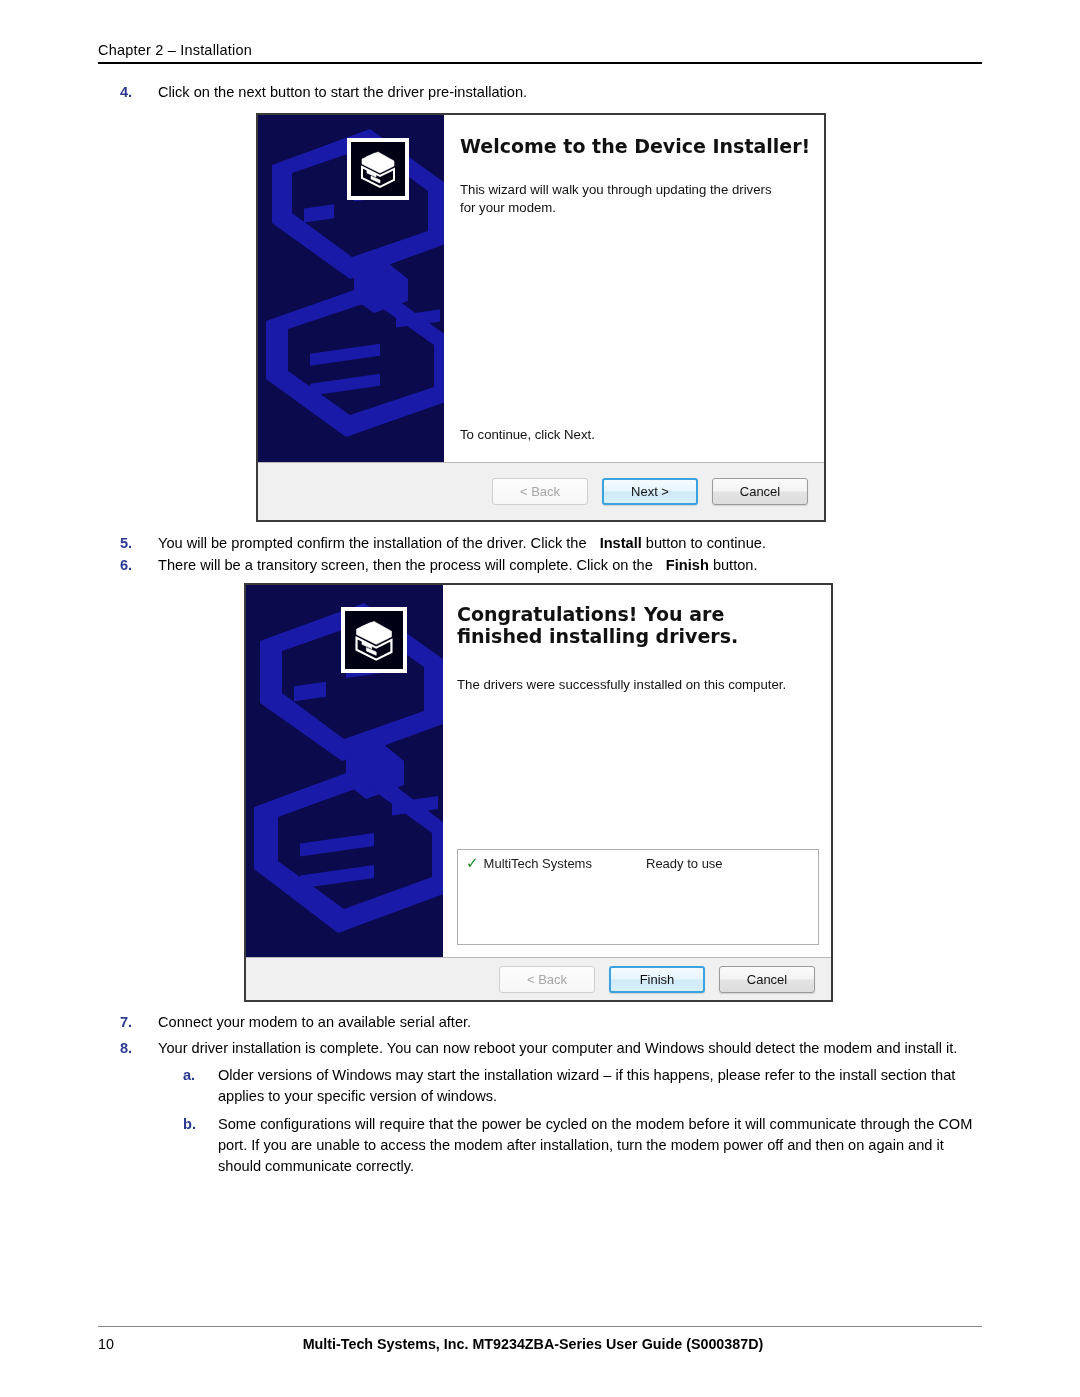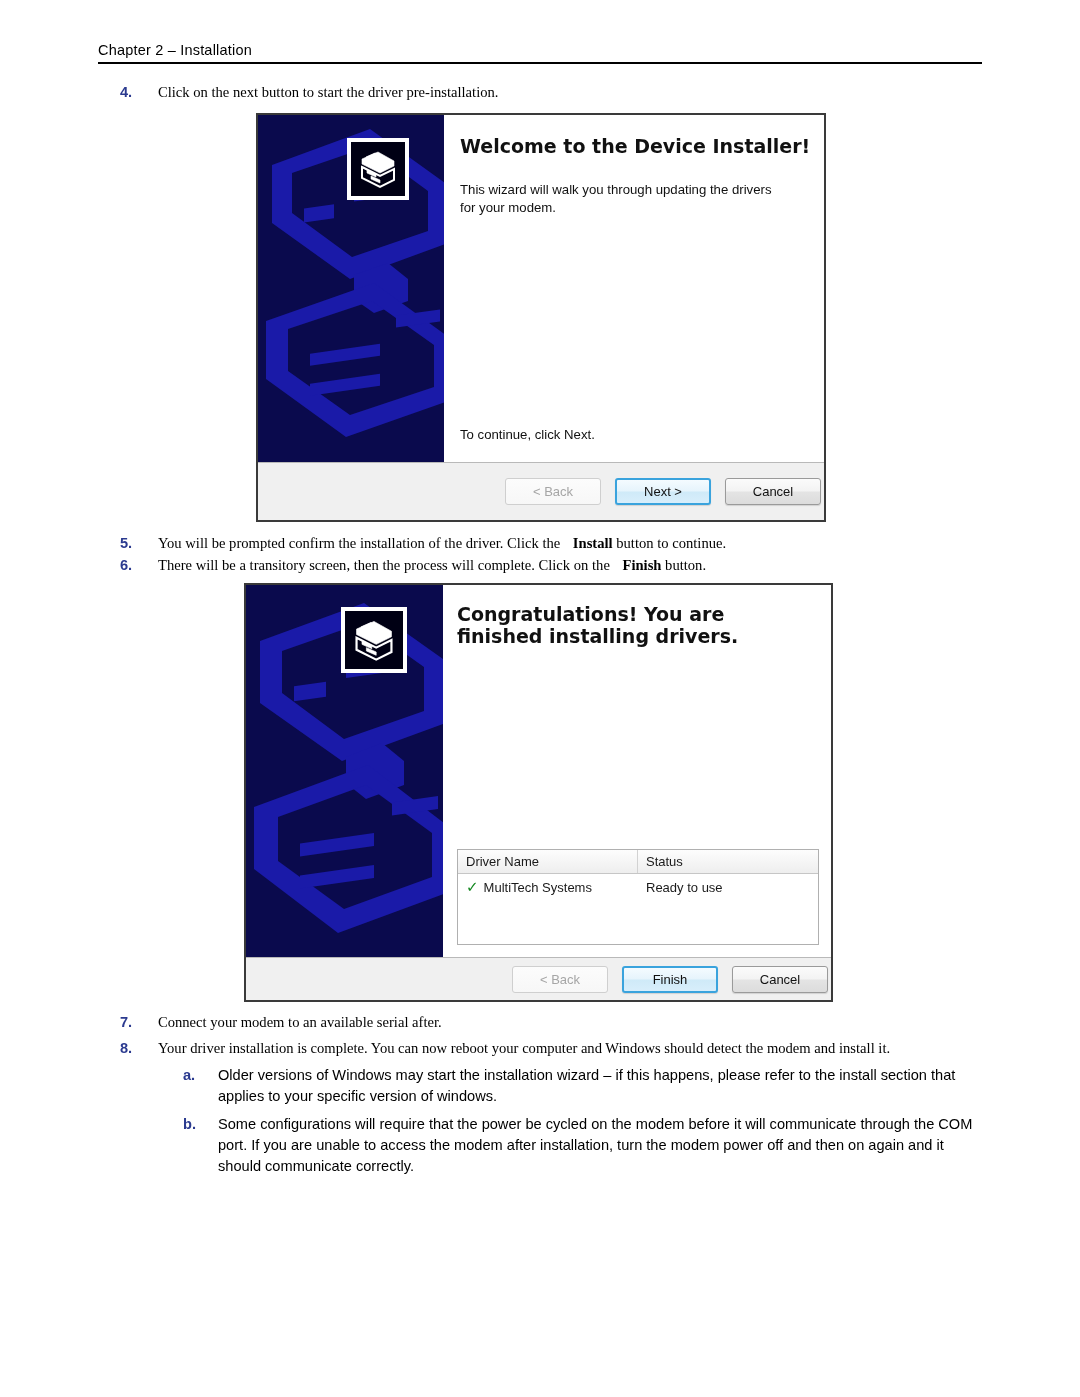--- a/index.html
+++ b/index.html
@@ -23,21 +23,21 @@
   .header-rule {
     border-bottom: 2px solid #000; width: 884px;
   }
 
   
   .steps { position: absolute; left: 120px; top: 82px; width: 862px; }
   .step { display: flex; font-size: 14.6px; line-height: 1.45; margin-bottom: 1px; }
   .step-num {
     color: #2b3a8f; font-weight: bold; min-width: 38px; flex: 0 0 38px;
   }
-  .step-body { flex: 1; font-family: Liberation Serif, serif; }
+  .step-body { flex: 1; }
   .step-body b { font-weight: bold; margin-left: 9px; }
 
   .steps2 { position: absolute; left: 120px; top: 533px; width: 862px; }
   .steps3 { position: absolute; left: 120px; top: 1012px; width: 870px; }
 
   .sublist { margin-top: 6px; margin-left: 63px; }
   .substep { display: flex; font-size: 14.6px; line-height: 1.45; margin-bottom: 6px; }
   .substep-num { color: #2b3a8f; font-weight: bold; min-width: 35px; flex: 0 0 35px; }
   .substep-body { flex: 1; }
 
@@ -72,21 +72,21 @@
     line-height: 1.18;
   }
   .wiz-text {
     font-size: 13.2px; color: #111; line-height: 1.34;
   }
   .footer-bar {
     background: #f0f0f0;
     border-top: 1px solid #b9b9b9;
     display: flex; align-items: center; justify-content: flex-end;
     gap: 14px;
-    padding-right: 3px;
+    padding-right: 16px;
   }
   .btn {
     min-width: 96px; height: 27px;
     border: 1px solid #9a9a9a;
     border-radius: 3px;
     background: linear-gradient(to bottom, #fbfbfb 0%, #f3f3f3 48%, #e4e4e4 52%, #dcdcdc 100%);
     font-size: 13px; color: #111;
     display: flex; align-items: center; justify-content: center;
     font-family: "Liberation Sans", sans-serif;
     box-shadow: 0 1px 1px rgba(0,0,0,.13);
@@ -234,26 +234,23 @@
               <path d="M6,20 L24,29 L38,22 L38,33 L24,40 L6,31 Z" fill="none" stroke-width="2"></path>
               <path d="M11,23 L20,27 L20,30 L11,26 Z"></path>
               <path d="M15,29 L24,33 L24,36 L15,32 Z"></path>
               <path d="M10,10 L19,6 L25,9 L22,14 L17,12 L13,16 Z"></path>
             </g>
           </svg>
         </div>
       </div>
       <div class="content">
         <div class="wiz-title" style="font-size:19px; margin:18px 14px 0 14px; max-width:320px;">Congratulations! You are finished installing drivers.</div>
+        <div class="wiz-text" style="margin:28px 14px 0 14px; max-width:350px;">The drivers were successfully installed on this computer.</div>
 
         <div class="drv-table" style="left:14px; right:12px; bottom:12px; height:96px;">
-          <div class="drv-head">
-            <div class="drv-col-a">Driver Name</div>
-            <div class="drv-col-b">Status</div>
-          </div>
           <div class="drv-row">
             <div class="drv-col-a" style="border-right:none;">
               <span class="check">✓</span>
               <span>MultiTech Systems</span>
             </div>
             <div class="drv-col-b">Ready to use</div>
           </div>
         </div>
       </div>
     </div>
@@ -278,14 +275,22 @@
         <div class="substep-num">a.</div>
         <div class="substep-body">Older versions of Windows may start the installation wizard – if this happens, please refer to the install section that applies to your specific version of windows.</div>
       </div>
       <div class="substep">
         <div class="substep-num">b.</div>
         <div class="substep-body">Some configurations will require that the power be cycled on the modem before it will communicate through the COM port. If you are unable to access the modem after installation, turn the modem power off and then on again and it should communicate correctly.</div>
       </div>
     </div>
   </div>
 
+  <div class="pagefoot">
+    <div class="pagefoot-rule"></div>
+    <div class="pagefoot-row">
+      <div class="pagefoot-num">10</div>
+      <div class="pagefoot-title">Multi-Tech Systems, Inc. MT9234ZBA-Series User Guide (S000387D)</div>
+      <div class="pagefoot-spacer"></div>
+    </div>
+  </div>
 
 </div>
 
 </body></html>

